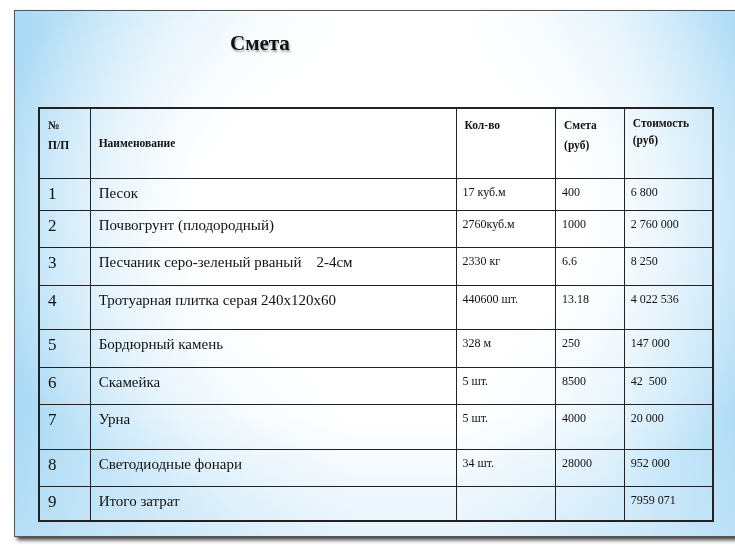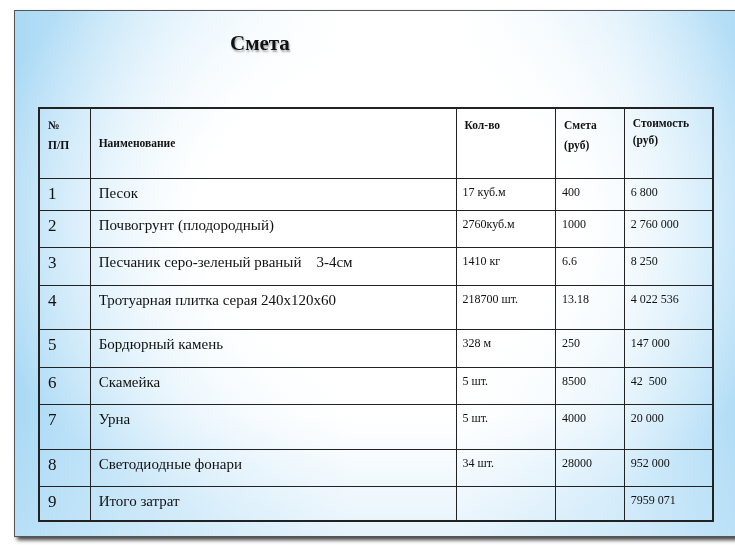--- a/index.html
+++ b/index.html
@@ -140,29 +140,29 @@
     </tr>
     <tr class="r2">
       <td class="num">2</td>
       <td class="name">Почвогрунт (плодородный)</td>
       <td class="qty">2760куб.м</td>
       <td class="price">1000</td>
       <td class="cost">2 760 000</td>
     </tr>
     <tr class="r3">
       <td class="num">3</td>
-      <td class="name" style="white-space:pre;">Песчаник серо-зеленый рваный    3-4см</td>
-      <td class="qty">1410 кг</td>
+      <td class="name" style="white-space:pre;">Песчаник серо-зеленый рваный    2-4см</td>
+      <td class="qty">2330 кг</td>
       <td class="price">6.6</td>
       <td class="cost">8 250</td>
     </tr>
     <tr class="r4">
       <td class="num">4</td>
       <td class="name">Тротуарная плитка серая 240х120х60</td>
-      <td class="qty">218700 шт.</td>
+      <td class="qty">440600 шт.</td>
       <td class="price">13.18</td>
       <td class="cost">4 022 536</td>
     </tr>
     <tr class="r5">
       <td class="num">5</td>
       <td class="name">Бордюрный камень</td>
       <td class="qty">328 м</td>
       <td class="price">250</td>
       <td class="cost">147 000</td>
     </tr>

